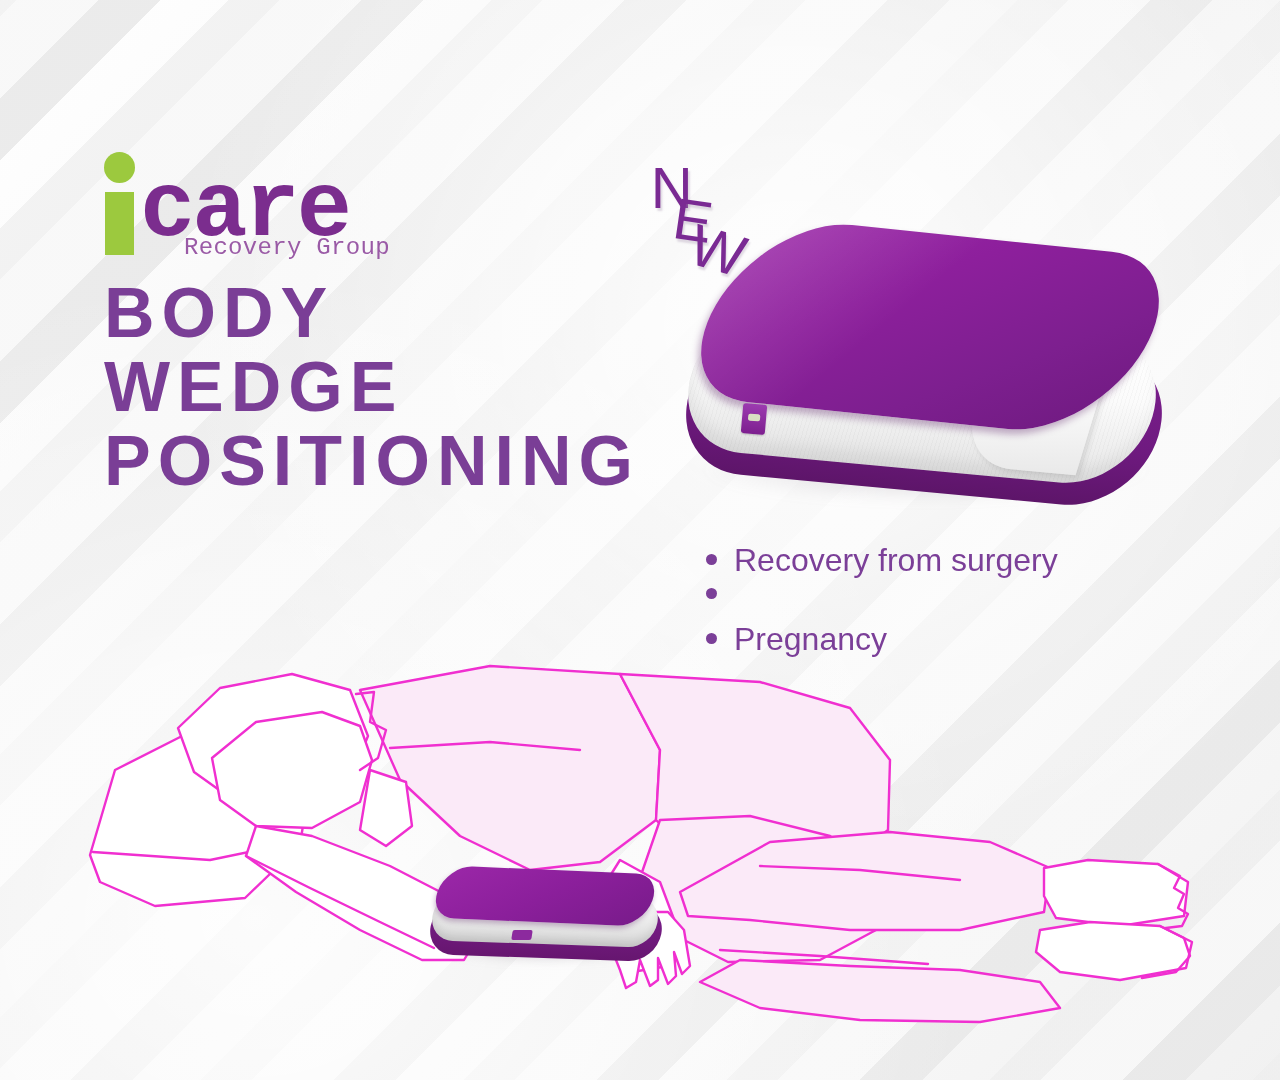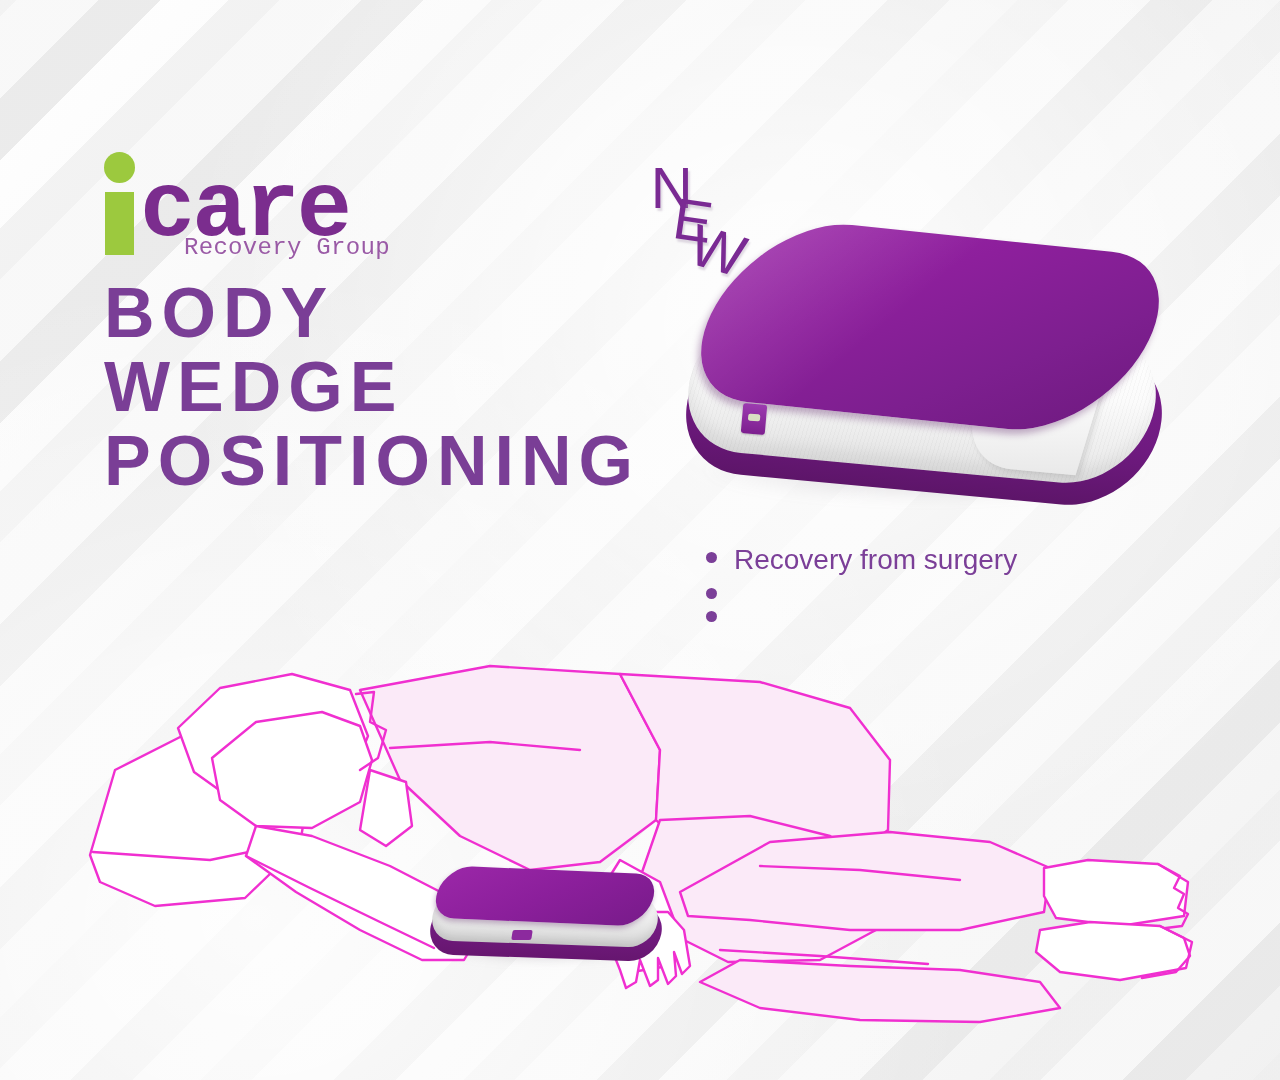--- a/index.html
+++ b/index.html
@@ -270,21 +270,21 @@
     width: 11px;
     height: 11px;
     border-radius: 50%;
     background: #7b3f98;
     margin-right: 17px;
     flex: none;
     position: relative;
     top: -6px;
   }
   .benefit-text {
-    font-size: 28px;
+    font-size: 32px;
     color: #7b3f98;
     line-height: 44px;
     letter-spacing: 0px;
   }
 
   
   .illus {
     position: absolute;
     left: 60px;
     top: 630px;
@@ -410,20 +410,21 @@
   <div class="benefits">
     <div class="benefit-row">
       <span class="benefit-dot"></span>
       <span class="benefit-text">Recovery from surgery</span>
     </div>
     <div class="benefit-row">
       <span class="benefit-dot"></span>
     </div>
     <div class="benefit-row">
       <span class="benefit-dot"></span>
+      <span class="benefit-text">Pregnancy</span>
     </div>
   </div>
 
   <div class="illus">
     <svg width="1180" height="400" viewBox="0 0 1180 400">
       <g fill="none" stroke="#f02fd0" stroke-width="2.4" stroke-linejoin="round" stroke-linecap="round">
 
         <path d="M30 225 L55 140 L130 102 L215 96 L250 150 L240 215 L185 268 L95 276 L40 252 Z" fill="#ffffff"></path>
         <path d="M33 222 L150 230 L238 212"></path>
 

